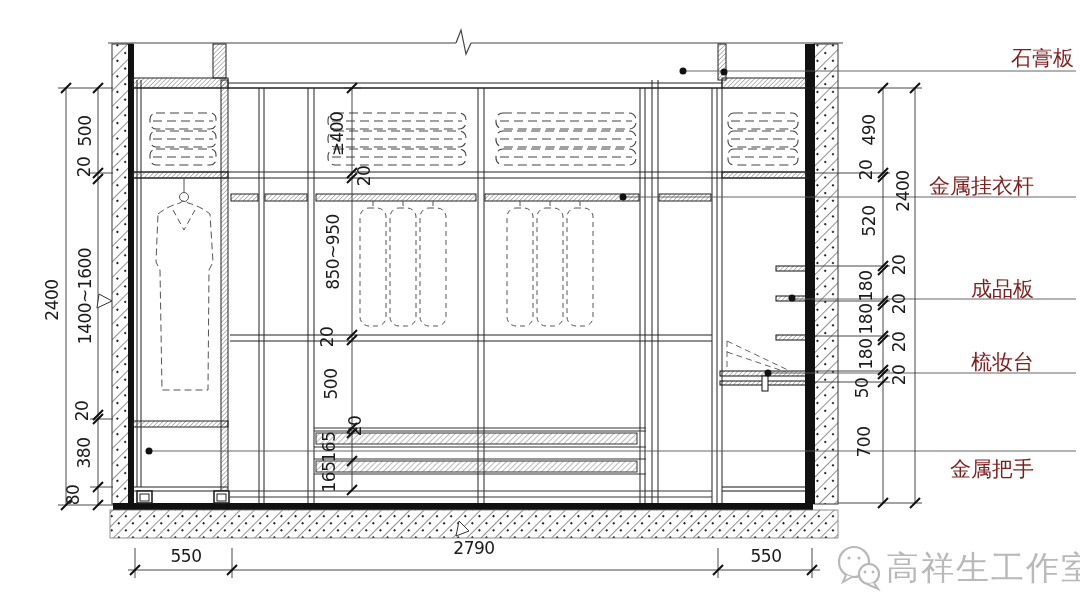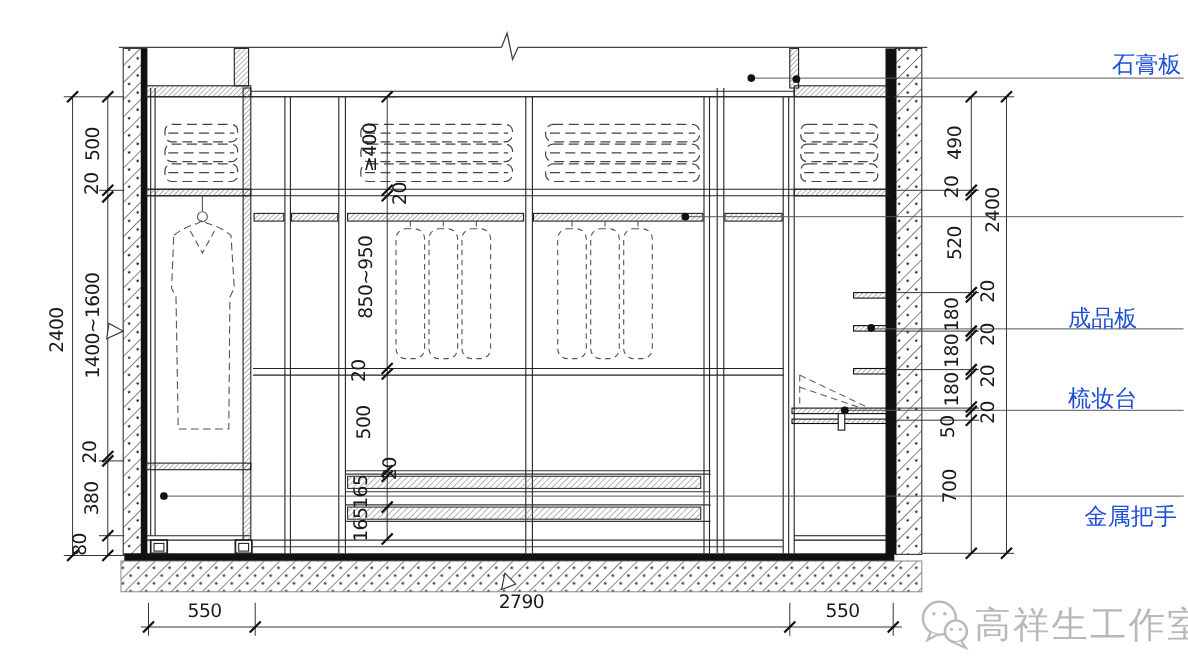--- a/index.html
+++ b/index.html
@@ -3,21 +3,21 @@
 <meta charset="utf-8">
 <style>
   html,body{margin:0;padding:0;background:#fff;}
   .stage{position:relative;width:1080px;height:605px;background:#fff;overflow:hidden;
          font-family:"DejaVu Sans",sans-serif;}
   .stage svg{position:absolute;left:0;top:0;}
   .dim{position:absolute;font-size:17px;color:#1a1a1a;white-space:nowrap;
        transform:translate(-50%,-50%) rotate(-90deg);letter-spacing:-0.5px;
        font-family:"DejaVu Sans",sans-serif;}
   .dim.h{transform:translate(-50%,-50%);}
-  .callout{position:absolute;width:170px;font-size:21px;color:#1d4ed8;text-align:right;
+  .callout{position:absolute;width:170px;font-size:21px;color:#7f1d1d;text-align:right;
            white-space:nowrap;font-family:"DejaVu Sans","Liberation Sans",sans-serif;}
   .wm-text{position:absolute;font-size:33px;color:#b9b9b9;letter-spacing:2px;
            font-weight:500;white-space:nowrap;
            font-family:"DejaVu Sans","Liberation Sans",sans-serif;}
 </style>
 </head>
 <body>
 
 <div class="stage">
 
@@ -292,18 +292,19 @@
   <span class="dim" style="left:899px;top:375px;">20</span>
   <span class="dim" style="left:862px;top:388px;">50</span>
   <span class="dim" style="left:864px;top:442px;">700</span>
   <span class="dim" style="left:903px;top:191px;">2400</span>
 
   <span class="dim h" style="left:186px;top:556px;">550</span>
   <span class="dim h" style="left:474px;top:548px;">2790</span>
   <span class="dim h" style="left:766px;top:556px;">550</span>
 
   <div class="callout" style="left:904px;top:44px;">石膏板</div>
+  <div class="callout" style="left:864px;top:172px;">金属挂衣杆</div>
   <div class="callout" style="left:864px;top:275px;">成品板</div>
   <div class="callout" style="left:864px;top:348px;">梳妆台</div>
-  <div class="callout" style="left:900px;top:455px;">金属把手</div>
+  <div class="callout" style="left:864px;top:455px;">金属把手</div>
 
   <div class="wm-text" style="left:886px;top:546px;">高祥生工作室</div>
 </div>
 
 </body></html>

